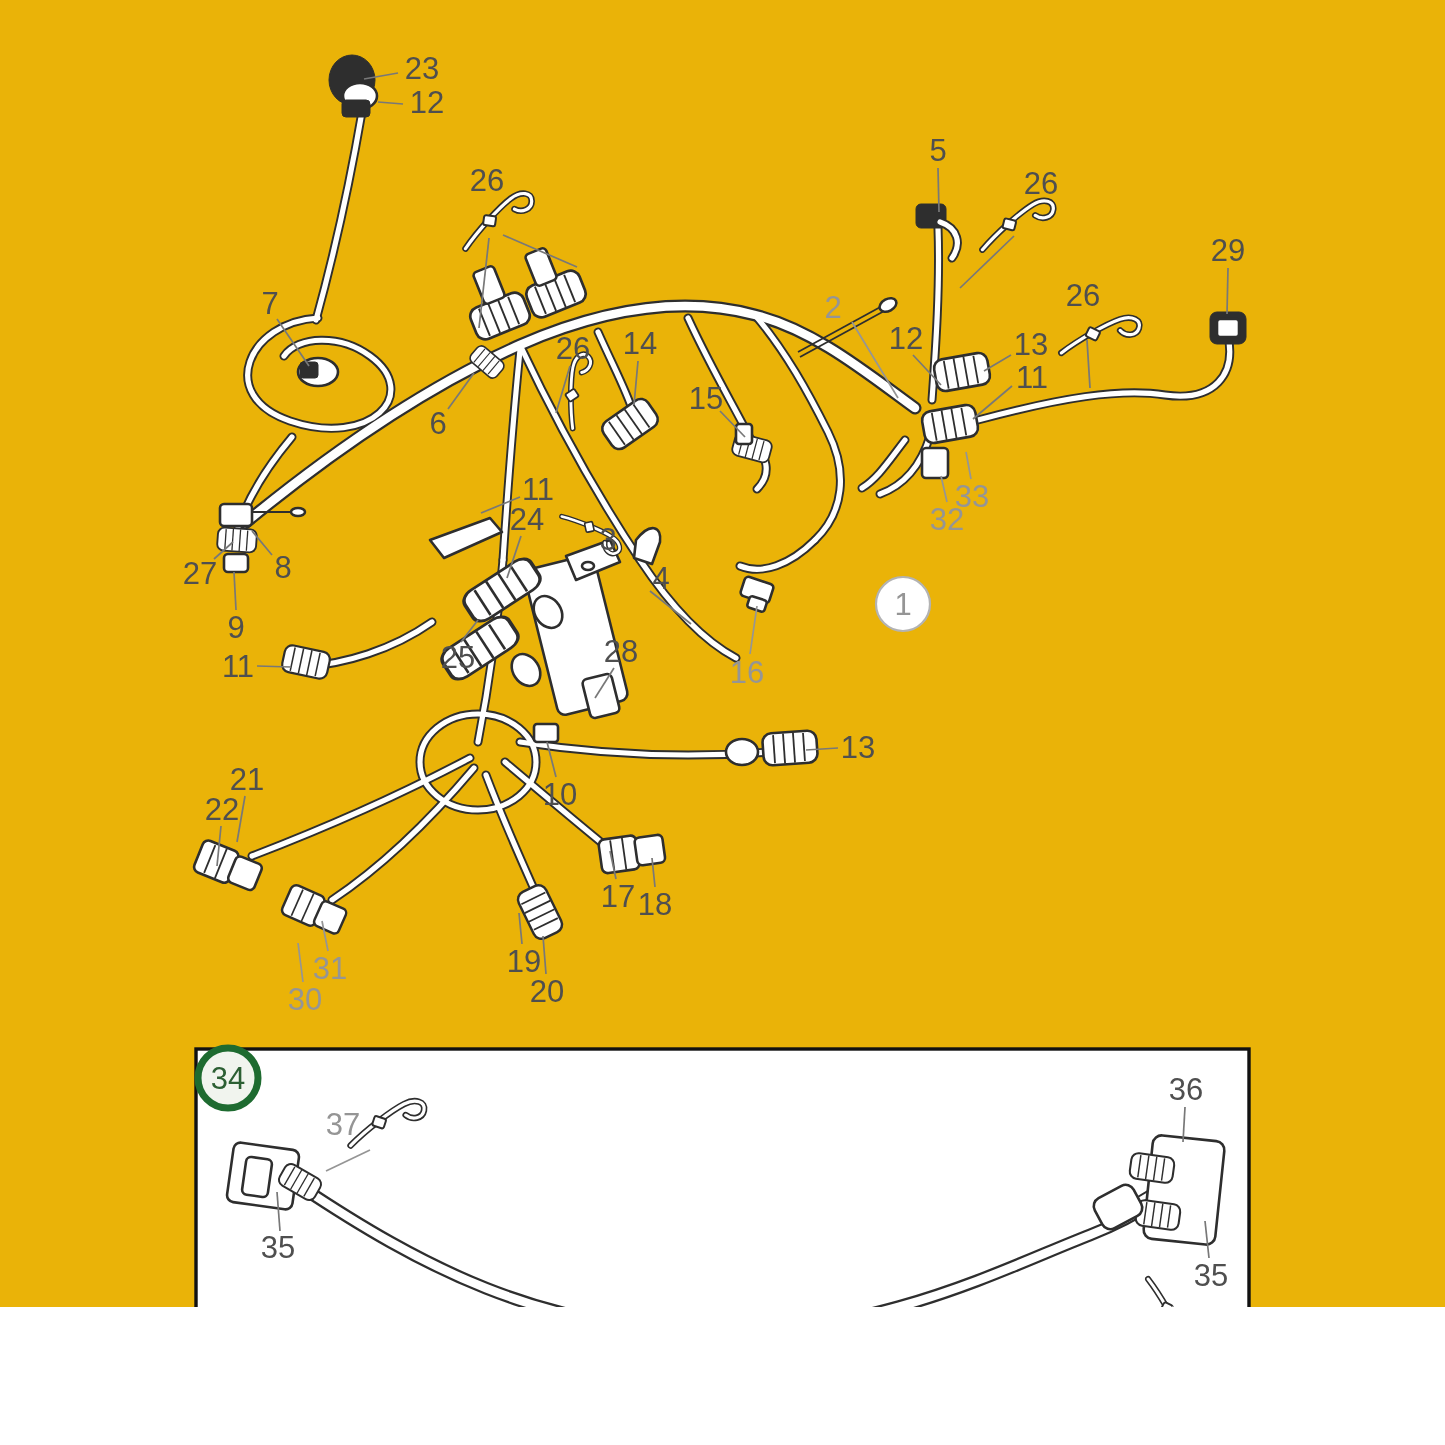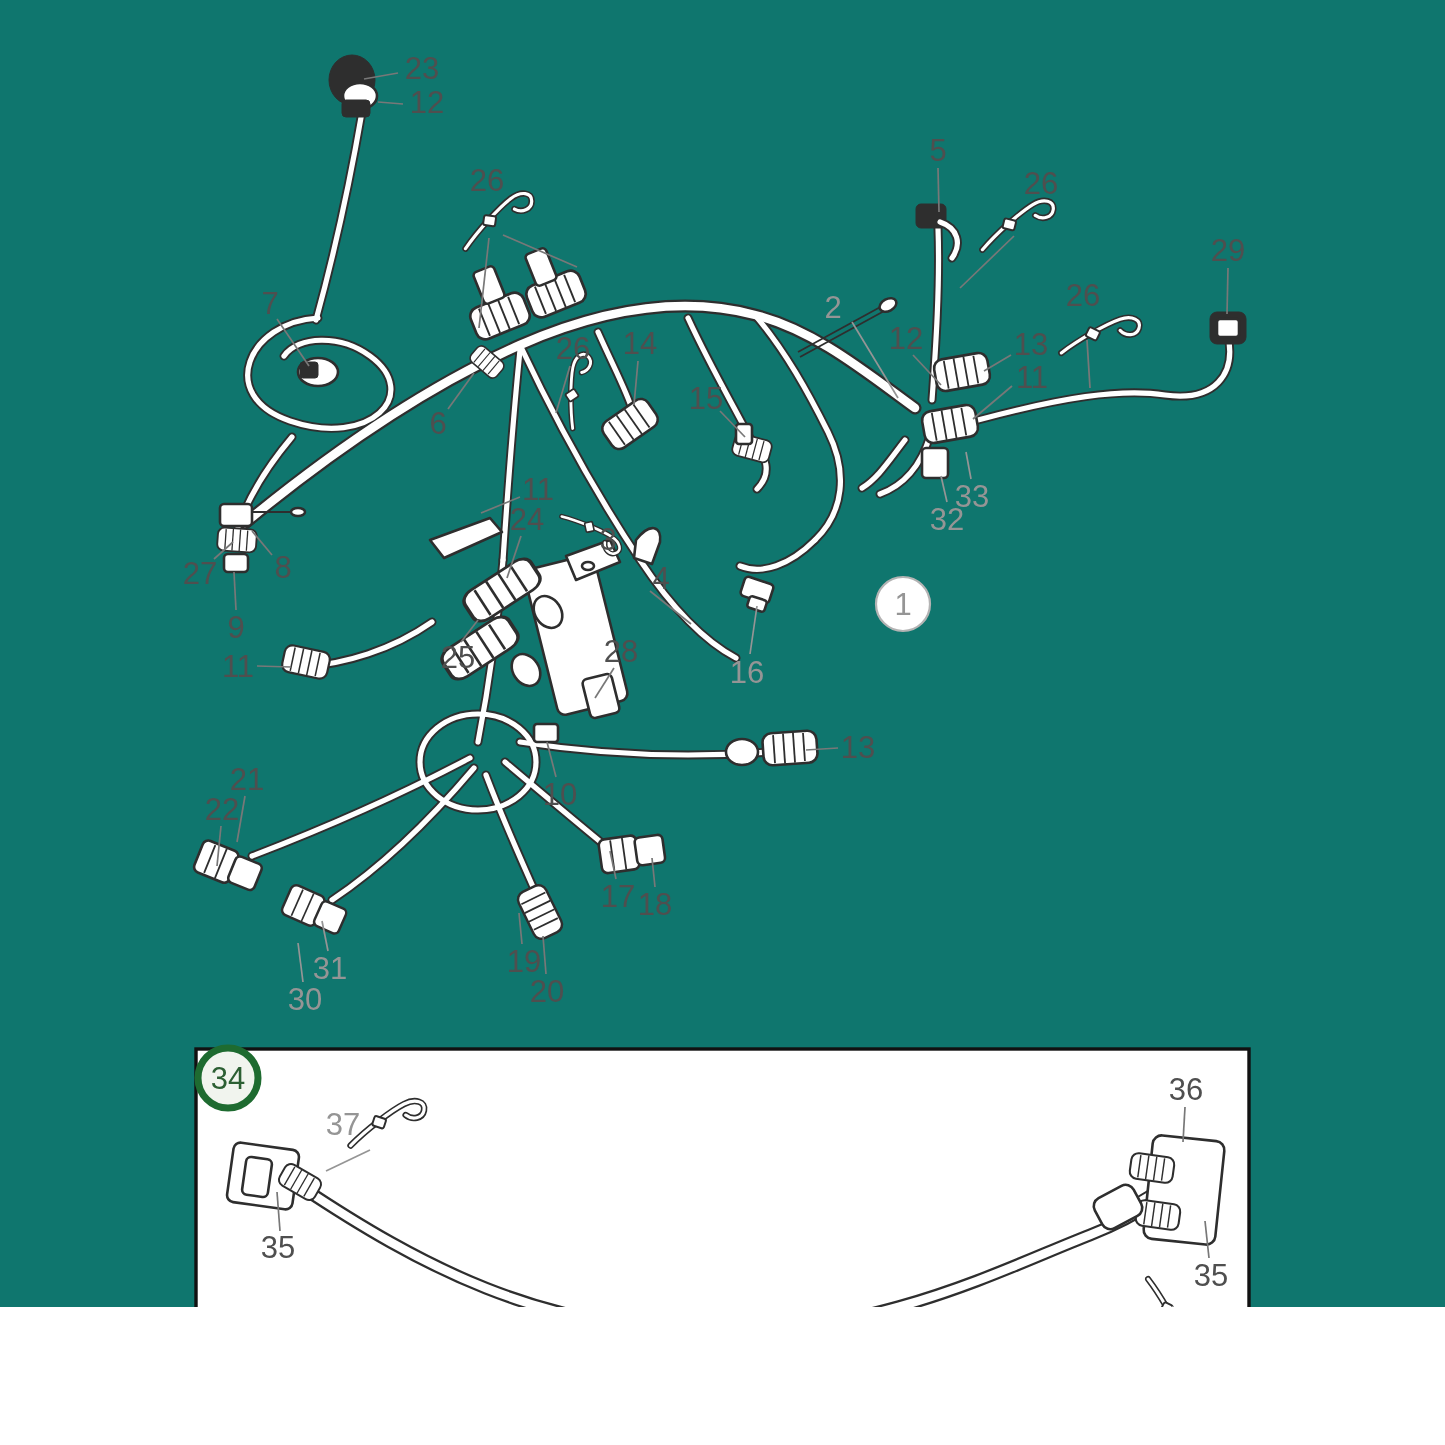--- a/index.html
+++ b/index.html
@@ -1,16 +1,16 @@
 <!DOCTYPE html>
 <html><head>
 <meta charset="utf-8">
 <style>
   html,body{margin:0;padding:0;background:#ffffff;}
-  #stage{position:relative;width:1445px;height:1307px;background:#0f766e;
+  #stage{position:relative;width:1445px;height:1307px;background:#eab308;
          font-family:"Liberation Sans", sans-serif;overflow:hidden;}
   svg{position:absolute;inset:0;}
   
   .to{fill:none;stroke:#2e2e2e;stroke-width:9;stroke-linecap:round;stroke-linejoin:round;}
   .ti{fill:none;stroke:#ffffff;stroke-width:5.2;stroke-linecap:round;stroke-linejoin:round;}
   .to2{fill:none;stroke:#2e2e2e;stroke-width:13;stroke-linecap:round;stroke-linejoin:round;}
   .ti2{fill:none;stroke:#ffffff;stroke-width:8.5;stroke-linecap:round;stroke-linejoin:round;}
   .part{fill:#ffffff;stroke:#2e2e2e;stroke-width:2.6;stroke-linejoin:round;}
   .dark{fill:#2e2e2e;stroke:#2e2e2e;stroke-width:1;}
   .thin{fill:none;stroke:#2e2e2e;stroke-width:1.8;}

